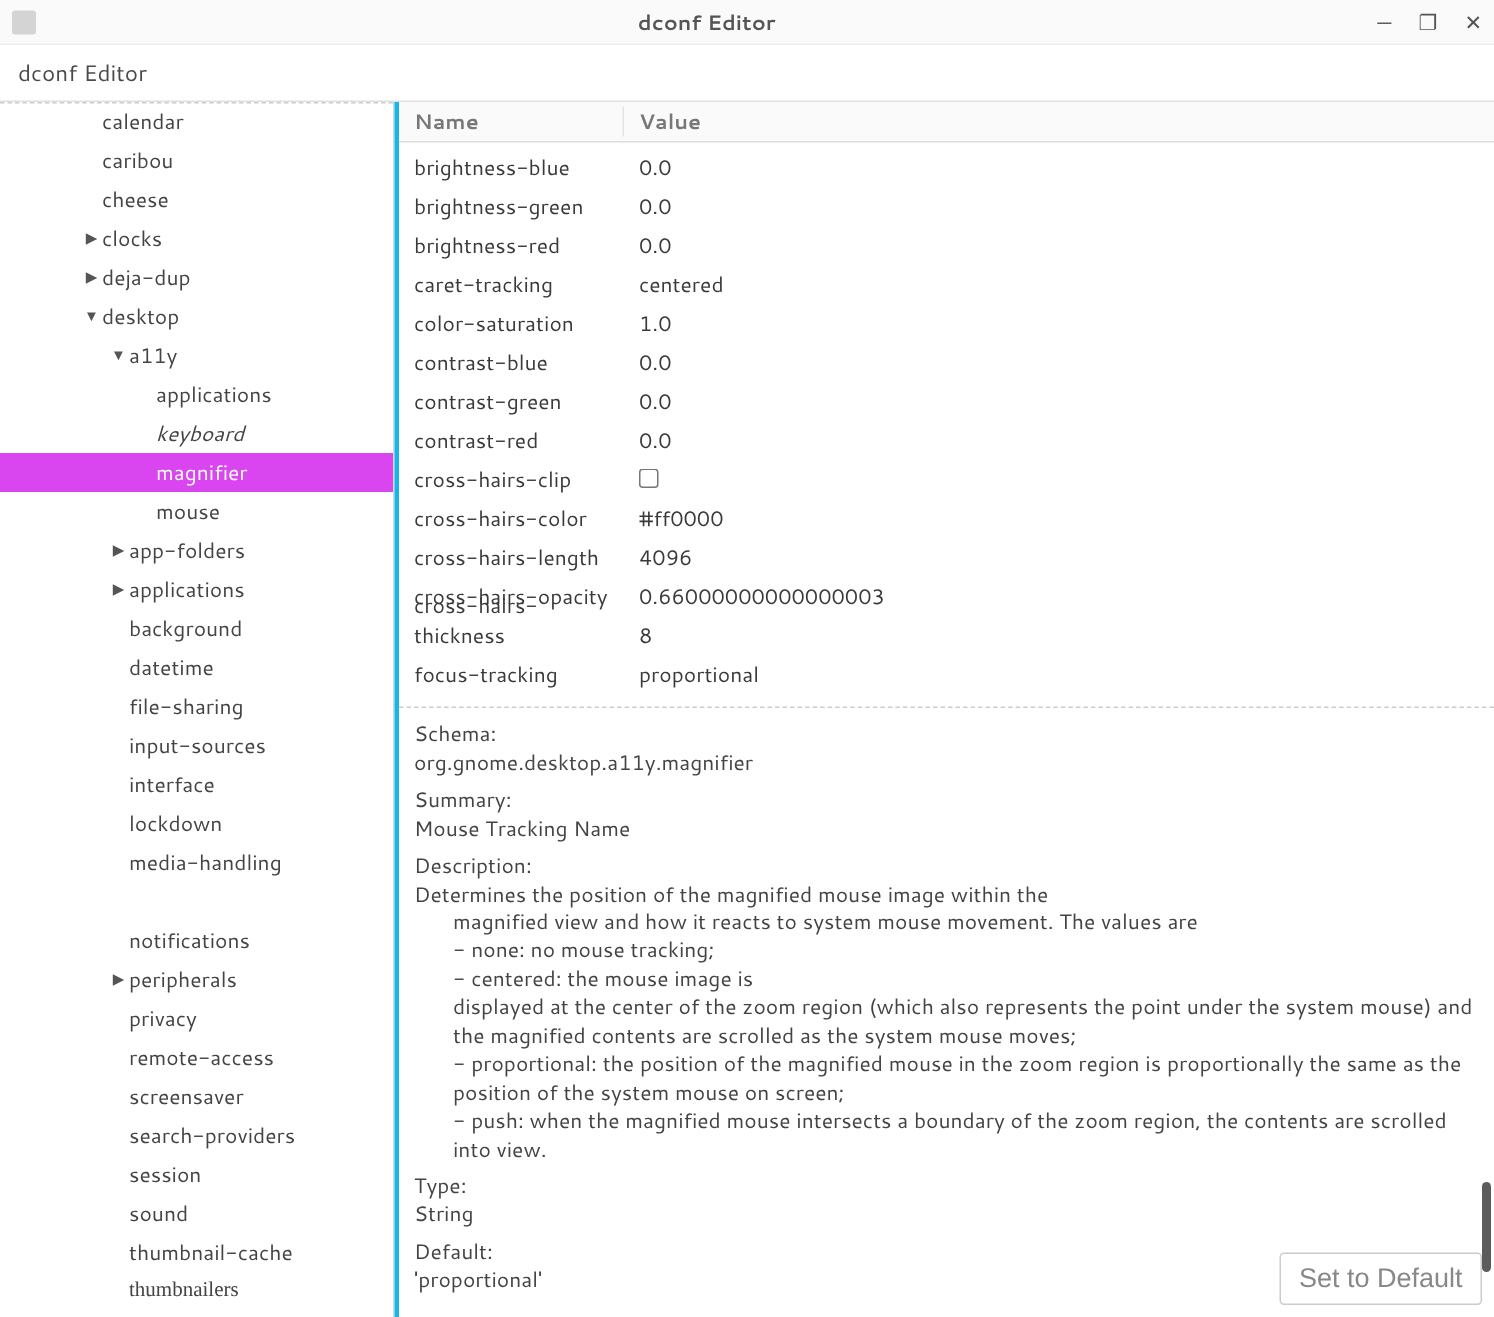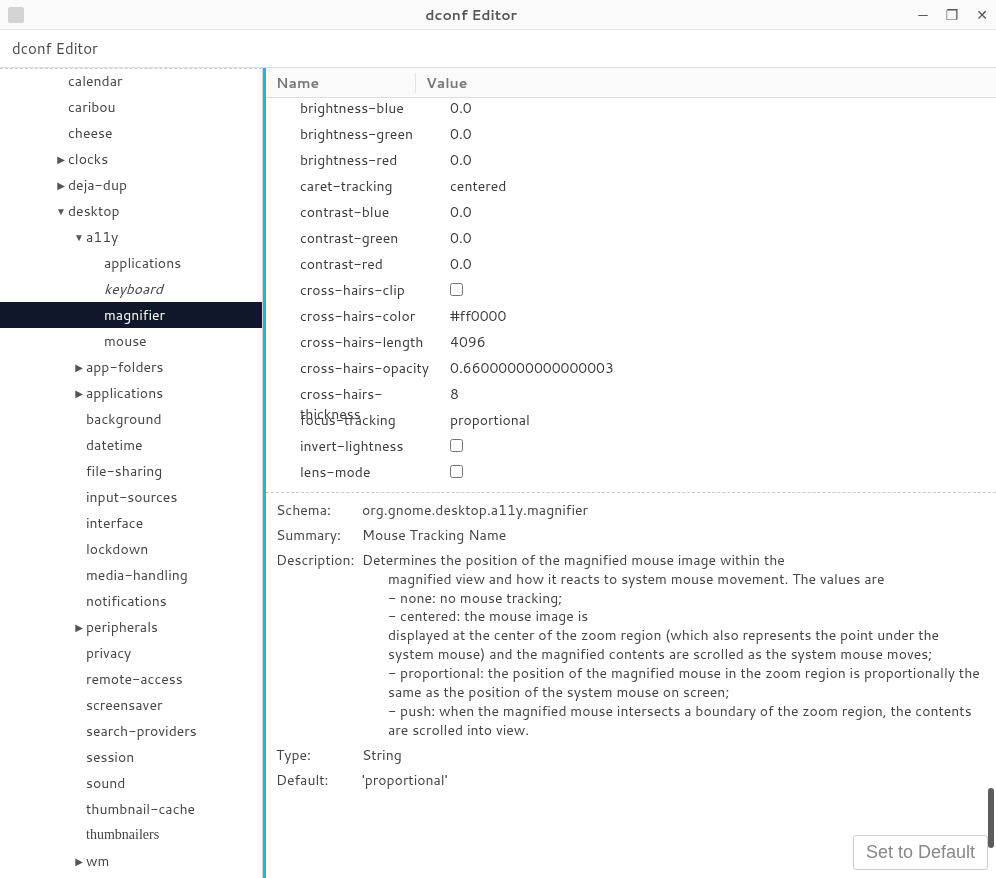--- a/index.html
+++ b/index.html
@@ -69,21 +69,21 @@
   .tree-item {
     display: flex;
     align-items: center;
     height: 26px;
     padding-right: 8px;
     color: #444;
     cursor: pointer;
     white-space: nowrap;
   }
   .tree-item.selected {
-    background: #0f172a;
+    background: #d946ef;
     color: #fff;
   }
   .tree-exp {
     width: 14px;
     text-align: center;
     color: #555;
     font-size: 10px;
   }
   .tree-item.selected .tree-exp { color:#fff; }
   
@@ -104,42 +104,42 @@
     color: #777;
     font-weight: 600;
   }
   .col-name { width: 150px; padding-left: 10px; border-right:1px solid #e3e3e3; }
   .col-value { flex: 1; padding-left: 10px; }
   .table-body {
     overflow-y: auto;
   }
   .row {
     display: flex;
-    align-items: flex-start;
+    align-items: flex-end;
     height: 26px;
     border-bottom: 0px solid transparent;
-    margin-left: 24px;
   }
   .row .c-name { width: 150px; padding-left: 10px; color:#3a3a3a; }
   .row .c-value { flex:1; padding-left:10px; color:#3a3a3a; }
   .row .c-value input[type=checkbox]{ transform: translateY(1px); }
   .detail-sep {
     border-top: 1px dashed #ccc;
     margin-top: 4px;
   }
   .details {
     padding: 8px 10px 50px 10px;
     overflow-y: auto;
     color: #444;
     position: relative;
   }
   .detail-row {
     display: flex;
     margin-bottom: 6px;
     line-height: 1.35;
+    flex-direction: column;
   }
   .detail-label { width: 86px; color:#444;}
   .detail-value { flex:1; }
   .desc-body { white-space: pre-line; padding-left: 26px;}
   .set-default {
     position: absolute;
     right: 8px;
     bottom: 8px;
     border: 1px solid #ccc;
     background: #fff;
@@ -250,21 +250,21 @@
         <span>interface</span>
       </div>
       <div class="tree-item" style="padding-left: 72px;">
         <span class="tree-exp"></span>
         <span>lockdown</span>
       </div>
       <div class="tree-item" style="padding-left: 72px;">
         <span class="tree-exp"></span>
         <span>media-handling</span>
       </div>
-      <div class="tree-item" style="padding-left: 72px;">
+      <div class="tree-item" style="padding-left: 72px; margin-top: 26px;">
         <span class="tree-exp"></span>
         <span>notifications</span>
       </div>
       <div class="tree-item" style="padding-left: 72px;">
         <span class="tree-exp">▶</span>
         <span>peripherals</span>
       </div>
       <div class="tree-item" style="padding-left: 72px;">
         <span class="tree-exp"></span>
         <span>privacy</span>
@@ -317,20 +317,24 @@
           <div class="c-name">brightness-green</div>
           <div class="c-value">0.0</div>
         </div>
         <div class="row">
           <div class="c-name">brightness-red</div>
           <div class="c-value">0.0</div>
         </div>
         <div class="row">
           <div class="c-name">caret-tracking</div>
           <div class="c-value">centered</div>
+        </div>
+        <div class="row">
+          <div class="c-name">color-saturation</div>
+          <div class="c-value">1.0</div>
         </div>
         <div class="row">
           <div class="c-name">contrast-blue</div>
           <div class="c-value">0.0</div>
         </div>
         <div class="row">
           <div class="c-name">contrast-green</div>
           <div class="c-value">0.0</div>
         </div>
         <div class="row">

